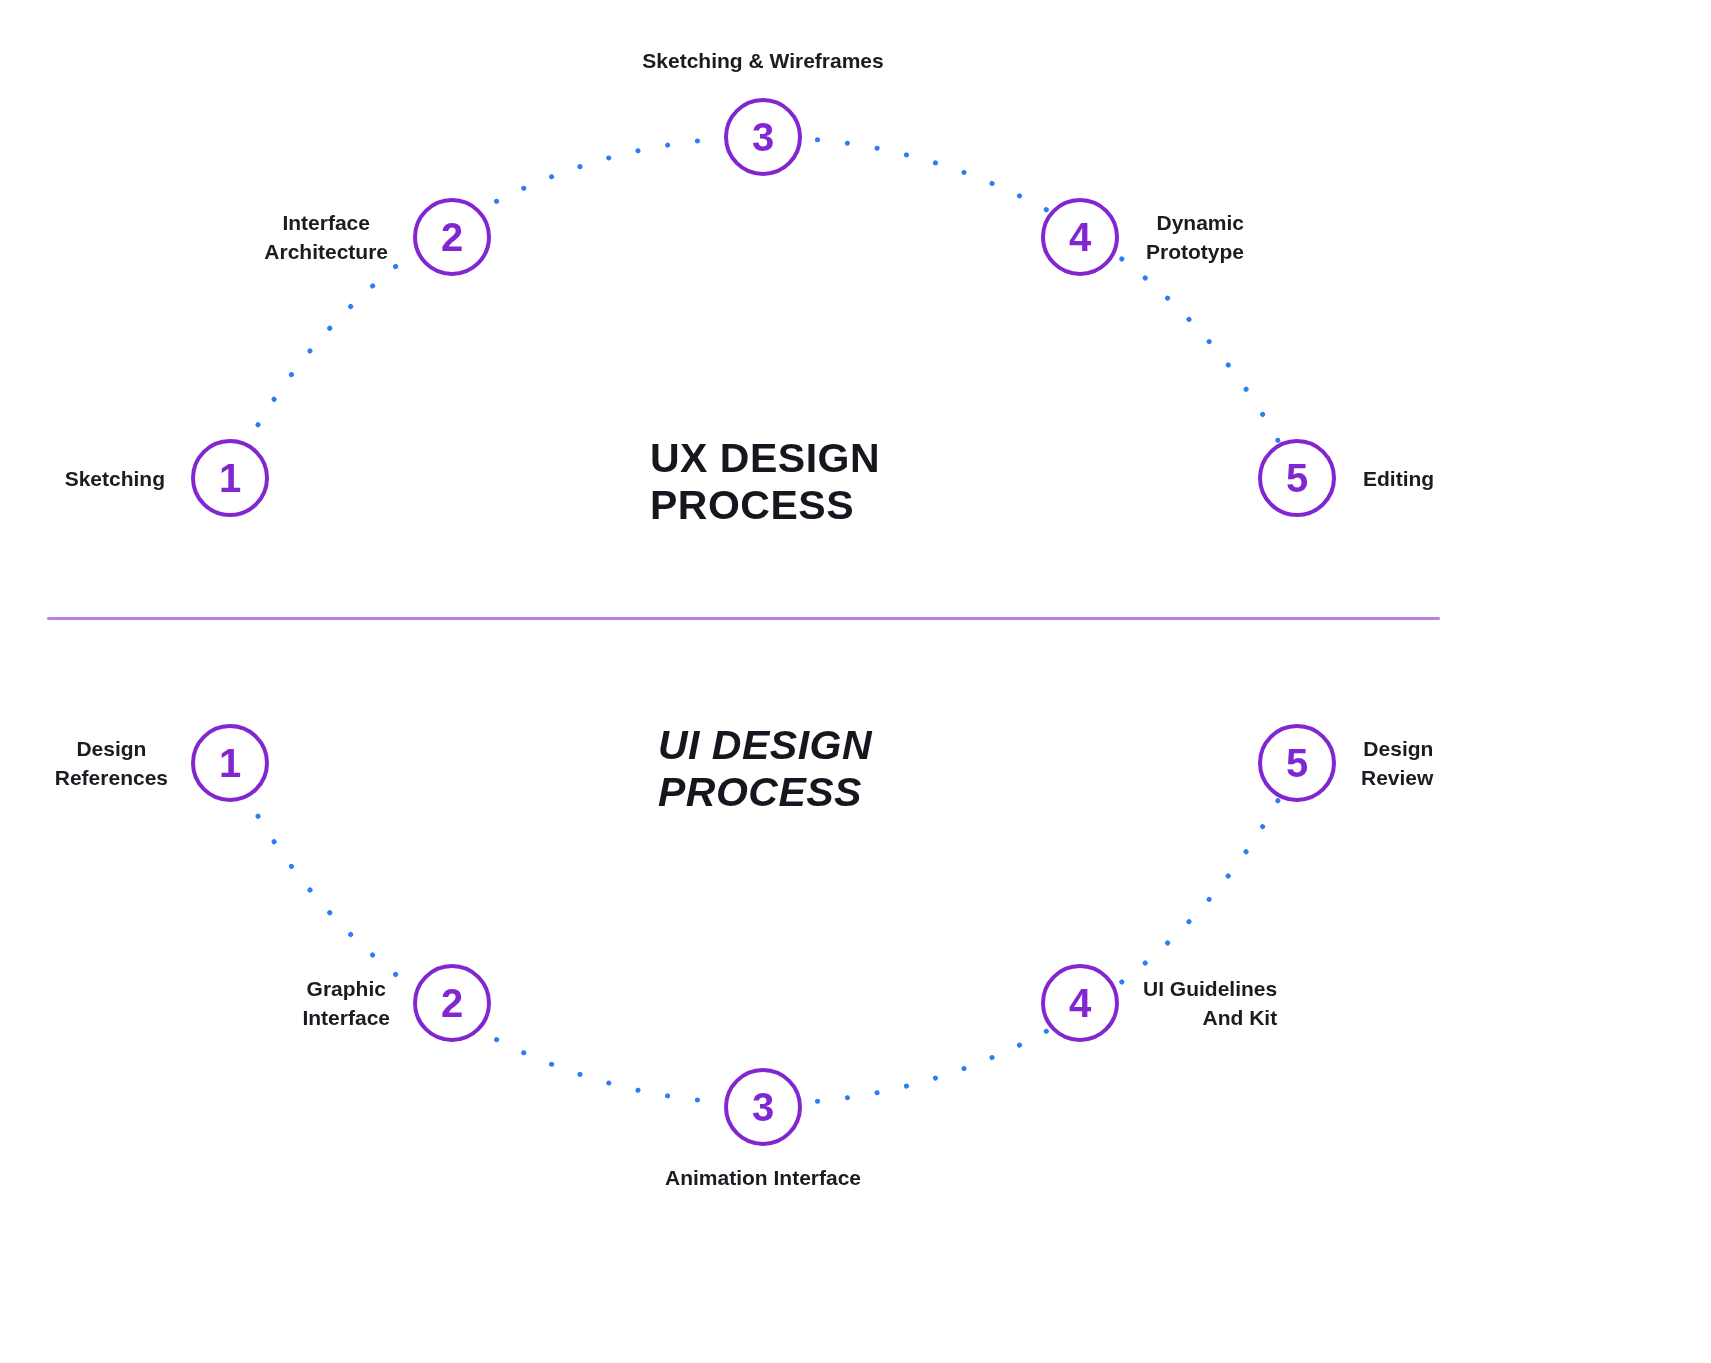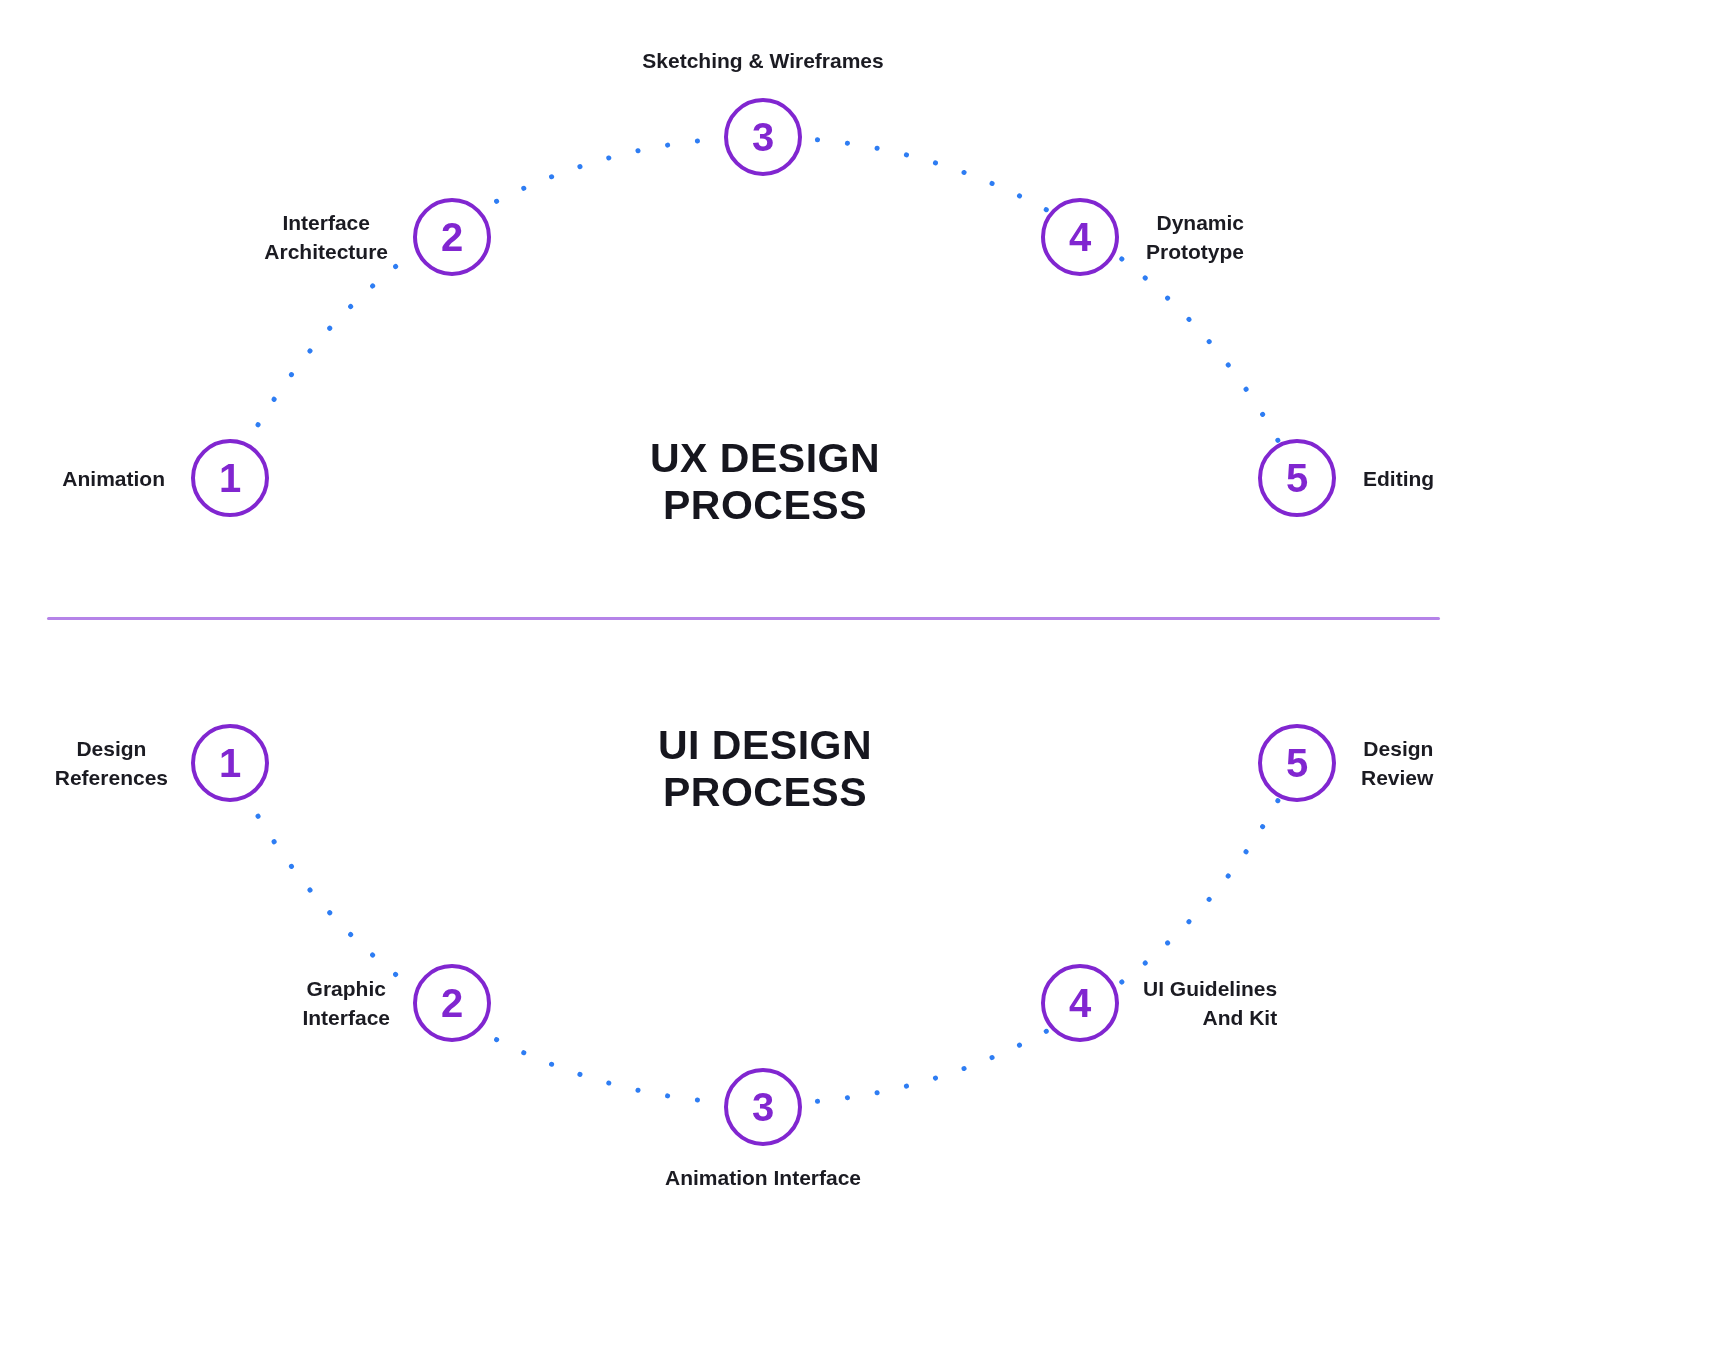--- a/index.html
+++ b/index.html
@@ -33,30 +33,29 @@
     top: 617px;
     width: 1393px;
     height: 3px;
     background: #b583e8;
     border-radius: 2px;
   }
   .title {
     position: absolute;
     margin: 0;
     transform: translate(-50%, -50%);
-    text-align: center;
     white-space: pre-line;
     font-size: 41px;
     font-weight: 700;
     line-height: 47px;
     letter-spacing: 0.5px;
     color: #16161e;
   }
   .title.ux { left: 765px; top: 482px; }
-  .title.ui { left: 765px; top: 769px; }
+  .title.ui { left: 765px; top: 769px; font-style: italic; }
 
   .circle {
     position: absolute;
     width: 78px;
     height: 78px;
     box-sizing: border-box;
     border: 4px solid #8126d0;
     border-radius: 50%;
     background: #ffffff;
     display: flex;
@@ -117,21 +116,21 @@
     <path class="arc" d="M 230 763 A 588 588 0 0 0 1297 763"></path>
   </svg>
 
   <div class="divider"></div>
 
   <h1 class="title ux">UX DESIGN
 PROCESS</h1>
   <h1 class="title ui">UI DESIGN
 PROCESS</h1>
 
-  <div class="label align-right l-ux1">Animation</div>
+  <div class="label align-right l-ux1">Sketching</div>
   <div class="circle c-ux1">
     <span>1</span>
   </div>
 
   <div class="label align-right l-ux2">Interface
 Architecture</div>
   <div class="circle c-ux2">
     <span>2</span>
   </div>
 

